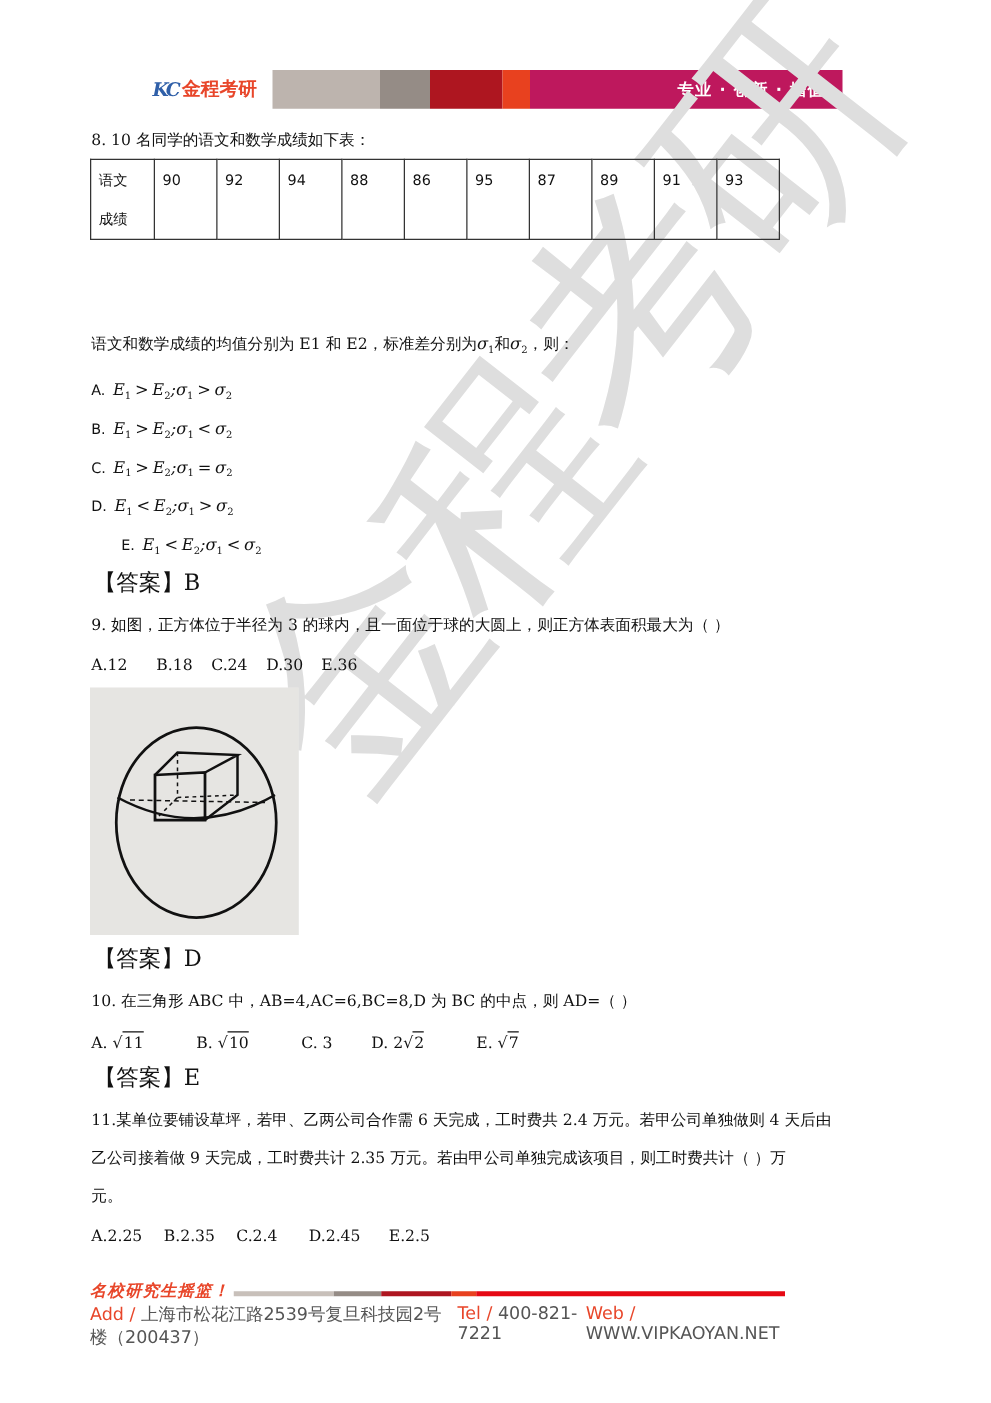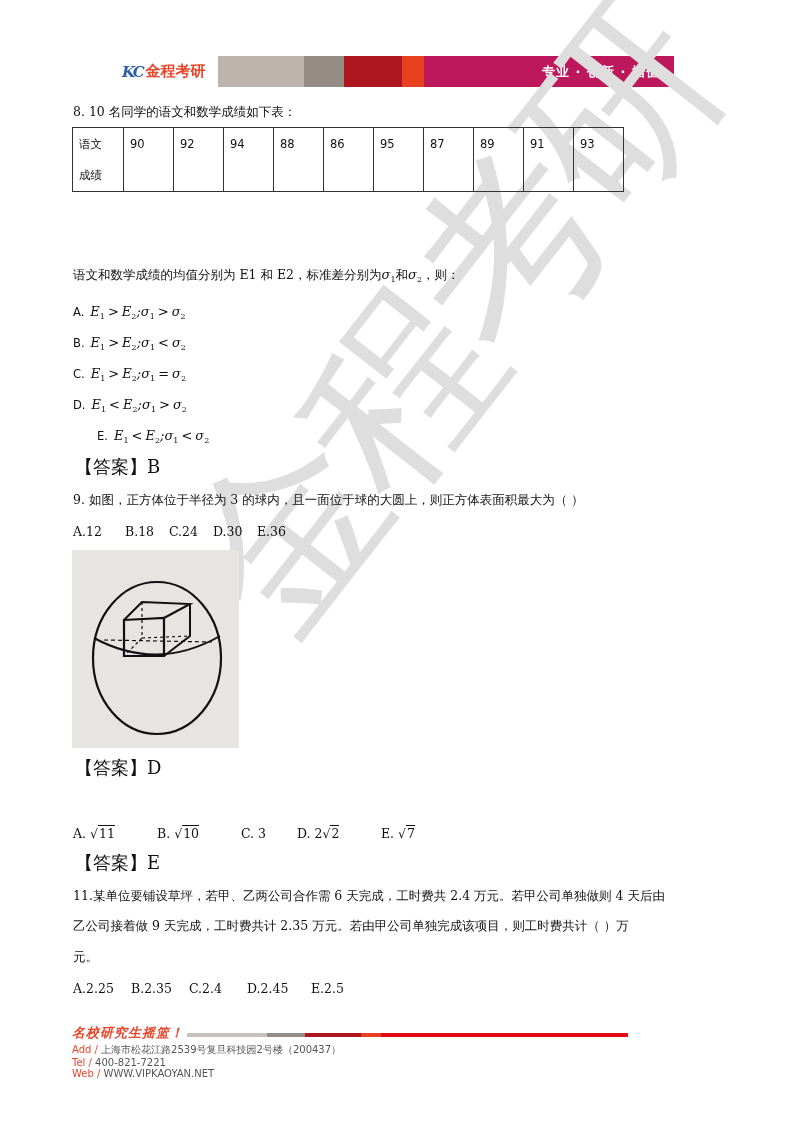--- a/index.html
+++ b/index.html
@@ -42,21 +42,21 @@
   .sqrt .rad { border-top: 1px solid #111; padding-left: 1px; }
 
   .figure { position: absolute; left: 72px; top: 550px; width: 167px; height: 198px; background: #e9e8e6; overflow: hidden; }
 
   
   .footer { position: absolute; left: 72px; top: 1025px; width: 556px; }
   .footer-top { display: flex; align-items: center; height: 16px; }
   .footer-brand { font-family: "DejaVu Sans", sans-serif; font-size: 13px; color: #e8462a; font-weight: bold; letter-spacing: 1px; font-style: italic; white-space: nowrap; }
   .footer-bar { flex: 1; display: flex; height: 4px; margin-left: 3px; margin-top: 4px; }
   .fb1 { width: 80px; background: #c8c0ba; } .fb2 { width: 38px; background: #958c86; } .fb3 { width: 56px; background: #ae1620; } .fb4 { width: 20px; background: #e8411f; } .fb5 { flex: 1; background: #e60914; }
-  .footer-info { display: flex; justify-content: space-between; font-family: "DejaVu Sans", sans-serif; font-size: 10px; color: #555; margin-top: 2px; padding-right: 4px; flex-direction: column; }
+  .footer-info { display: flex; justify-content: space-between; font-family: "DejaVu Sans", sans-serif; font-size: 14px; color: #555; margin-top: 2px; padding-right: 4px; }
   .footer-info .lbl { color: #e8462a; }
 </style>
 </head>
 <body>
 
 <div class="header">
   <div class="logo">
     <span class="logo-kc">KC</span>
     <span class="logo-text">金程考研</span>
   </div>
@@ -132,20 +132,21 @@
       <polyline points="52,70 70,52 118,54 92,68" fill="none" stroke="#111" stroke-width="2"></polyline>
       <polyline points="118,54 118,86 92,106" fill="none" stroke="#111" stroke-width="2"></polyline>
       <line x1="70" y1="52" x2="70" y2="88" stroke="#111" stroke-width="1.2" stroke-dasharray="3,3"></line>
       <line x1="70" y1="88" x2="52" y2="106" stroke="#111" stroke-width="1.2" stroke-dasharray="3,3"></line>
       <line x1="70" y1="88" x2="118" y2="86" stroke="#111" stroke-width="1.2" stroke-dasharray="3,3"></line>
     </svg>
   </div>
 
   <div class="line answer" style="top:760px; left:75px;">【答案】D</div>
 
+  <div class="line" style="top:793px;">10.  在三角形 ABC 中，AB=4,AC=6,BC=8,D 为 BC 的中点，则 AD=（        ）</div>
   <div class="line choices" style="top:825px;">
     <span style="width:84px"><span>A.</span> <span class="sqrt">√<span class="rad">11</span></span></span><span style="width:84px"><span>B.</span> <span class="sqrt">√<span class="rad">10</span></span></span><span style="width:56px"><span>C.</span> <span>3</span></span><span style="width:84px"><span>D.</span> <span>2</span><span class="sqrt">√<span class="rad">2</span></span></span><span><span>E.</span> <span class="sqrt">√<span class="rad">7</span></span></span>
   </div>
 
   <div class="line answer" style="top:855px; left:75px;">【答案】E</div>
 
   <div class="line" style="top:888px;">11.某单位要铺设草坪，若甲、乙两公司合作需 6 天完成，工时费共 2.4 万元。若甲公司单独做则 4 天后由</div>
   <div class="line" style="top:918px;">乙公司接着做 9 天完成，工时费共计 2.35 万元。若由甲公司单独完成该项目，则工时费共计（            ）万</div>
   <div class="line" style="top:949px;">元。</div>
   <div class="line choices" style="top:981px;">

